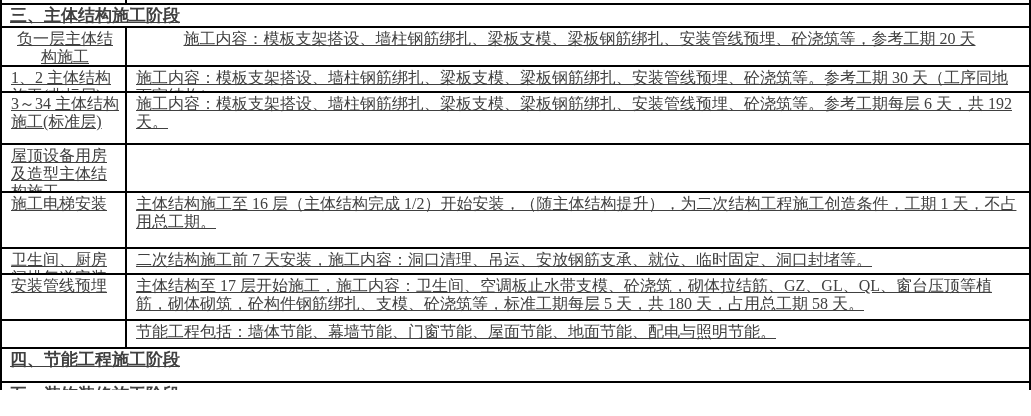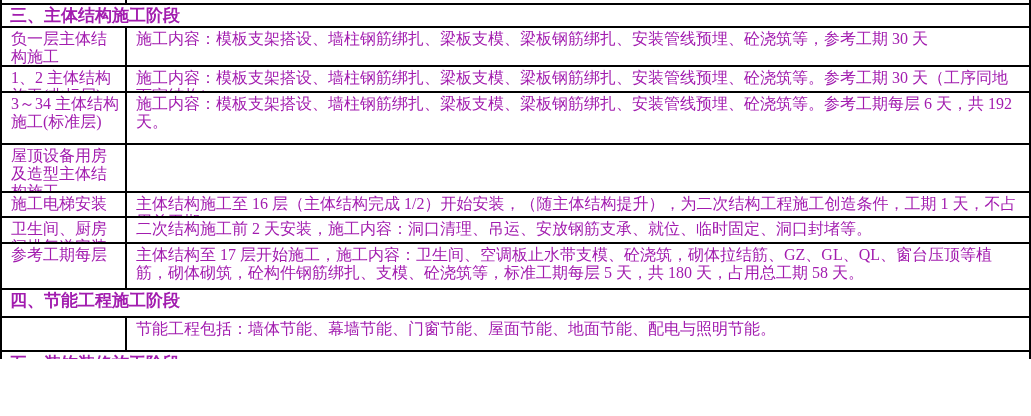--- a/index.html
+++ b/index.html
@@ -1,23 +1,24 @@
 <!DOCTYPE html>
 <html><head>
 <meta charset="utf-8">
 <style>
   html, body { margin: 0; padding: 0; background: #ffffff; }
   .doc {
     position: relative;
     width: 1031px;
     height: 416px;
     background: #ffffff;
-    color: #a21caf;
+    color: #404040;
     overflow: hidden;
     font-family: "Liberation Serif", "DejaVu Serif", serif;
+    text-decoration: underline;
   }
   .row {
     display: flex;
     box-sizing: border-box;
     width: 1031px;
     border-left: 2px solid #000;
     border-right: 2px solid #000;
     border-bottom: 2px solid #000;
     overflow: hidden;
     background: #fff;
@@ -55,66 +56,66 @@
     font-weight: bold;
     font-size: 17px;
     line-height: 19px;
     padding: 2px 6px 0 8px;
     box-sizing: border-box;
     border-bottom: none;
   }
   
   .doc > :nth-child(1)  { height: 5px;  }
   .doc > :nth-child(2)  { height: 23px; }
-  .doc > :nth-child(3)  { height: 39px; }
+  .doc > :nth-child(3)  { height: 39px; text-align: center; }
   .doc > :nth-child(4)  { height: 26px; }
   .doc > :nth-child(5)  { height: 52px; }
   .doc > :nth-child(6)  { height: 48px; }
-  .doc > :nth-child(7)  { height: 25px; }
+  .doc > :nth-child(7)  { height: 56px; }
   .doc > :nth-child(8)  { height: 26px; }
   .doc > :nth-child(9)  { height: 46px; }
   .doc > :nth-child(10) { height: 28px; }
   .doc > :nth-child(11) { height: 34px; }
   .doc > :nth-child(12) { height: 7px;  }
 </style>
 </head>
 <body>
 
 <div class="doc">
     <div class="row">
       <div class="cl"></div>
       <div class="cr"></div>
     </div>
     <div class="row section">三、主体结构施工阶段</div>
     <div class="row">
       <div class="cl">负一层主体结构施工</div>
-      <div class="cr">施工内容：模板支架搭设、墙柱钢筋绑扎、梁板支模、梁板钢筋绑扎、安装管线预埋、砼浇筑等，参考工期 30 天</div>
+      <div class="cr">施工内容：模板支架搭设、墙柱钢筋绑扎、梁板支模、梁板钢筋绑扎、安装管线预埋、砼浇筑等，参考工期 20 天</div>
     </div>
     <div class="row">
       <div class="cl">1、2 主体结构施工(非标层)</div>
       <div class="cr">施工内容：模板支架搭设、墙柱钢筋绑扎、梁板支模、梁板钢筋绑扎、安装管线预埋、砼浇筑等。参考工期 30 天（工序同地下室结构）</div>
     </div>
     <div class="row">
       <div class="cl">3～34 主体结构施工(标准层)</div>
       <div class="cr">施工内容：模板支架搭设、墙柱钢筋绑扎、梁板支模、梁板钢筋绑扎、安装管线预埋、砼浇筑等。参考工期每层 6 天，共 192 天。</div>
     </div>
     <div class="row">
       <div class="cl">屋顶设备用房及造型主体结构施工</div>
     </div>
     <div class="row">
       <div class="cl">施工电梯安装</div>
       <div class="cr">主体结构施工至 16 层（主体结构完成 1/2）开始安装，（随主体结构提升），为二次结构工程施工创造条件，工期 1 天，不占用总工期。</div>
     </div>
     <div class="row">
       <div class="cl">卫生间、厨房间排气道安装</div>
-      <div class="cr">二次结构施工前 2 天安装，施工内容：洞口清理、吊运、安放钢筋支承、就位、临时固定、洞口封堵等。</div>
+      <div class="cr">二次结构施工前 7 天安装，施工内容：洞口清理、吊运、安放钢筋支承、就位、临时固定、洞口封堵等。</div>
     </div>
     <div class="row">
-      <div class="cl">参考工期每层</div>
+      <div class="cl">安装管线预埋</div>
       <div class="cr">主体结构至 17 层开始施工，施工内容：卫生间、空调板止水带支模、砼浇筑，砌体拉结筋、GZ、GL、QL、窗台压顶等植筋，砌体砌筑，砼构件钢筋绑扎、支模、砼浇筑等，标准工期每层 5 天，共 180 天，占用总工期 58 天。</div>
     </div>
-    <div class="row section">四、节能工程施工阶段</div>
     <div class="row">
       <div class="cl"></div>
       <div class="cr">节能工程包括：墙体节能、幕墙节能、门窗节能、屋面节能、地面节能、配电与照明节能。</div>
     </div>
+    <div class="row section">四、节能工程施工阶段</div>
     <div class="row partial">五、装饰装修施工阶段</div>
   </div>
 
 </body></html>

